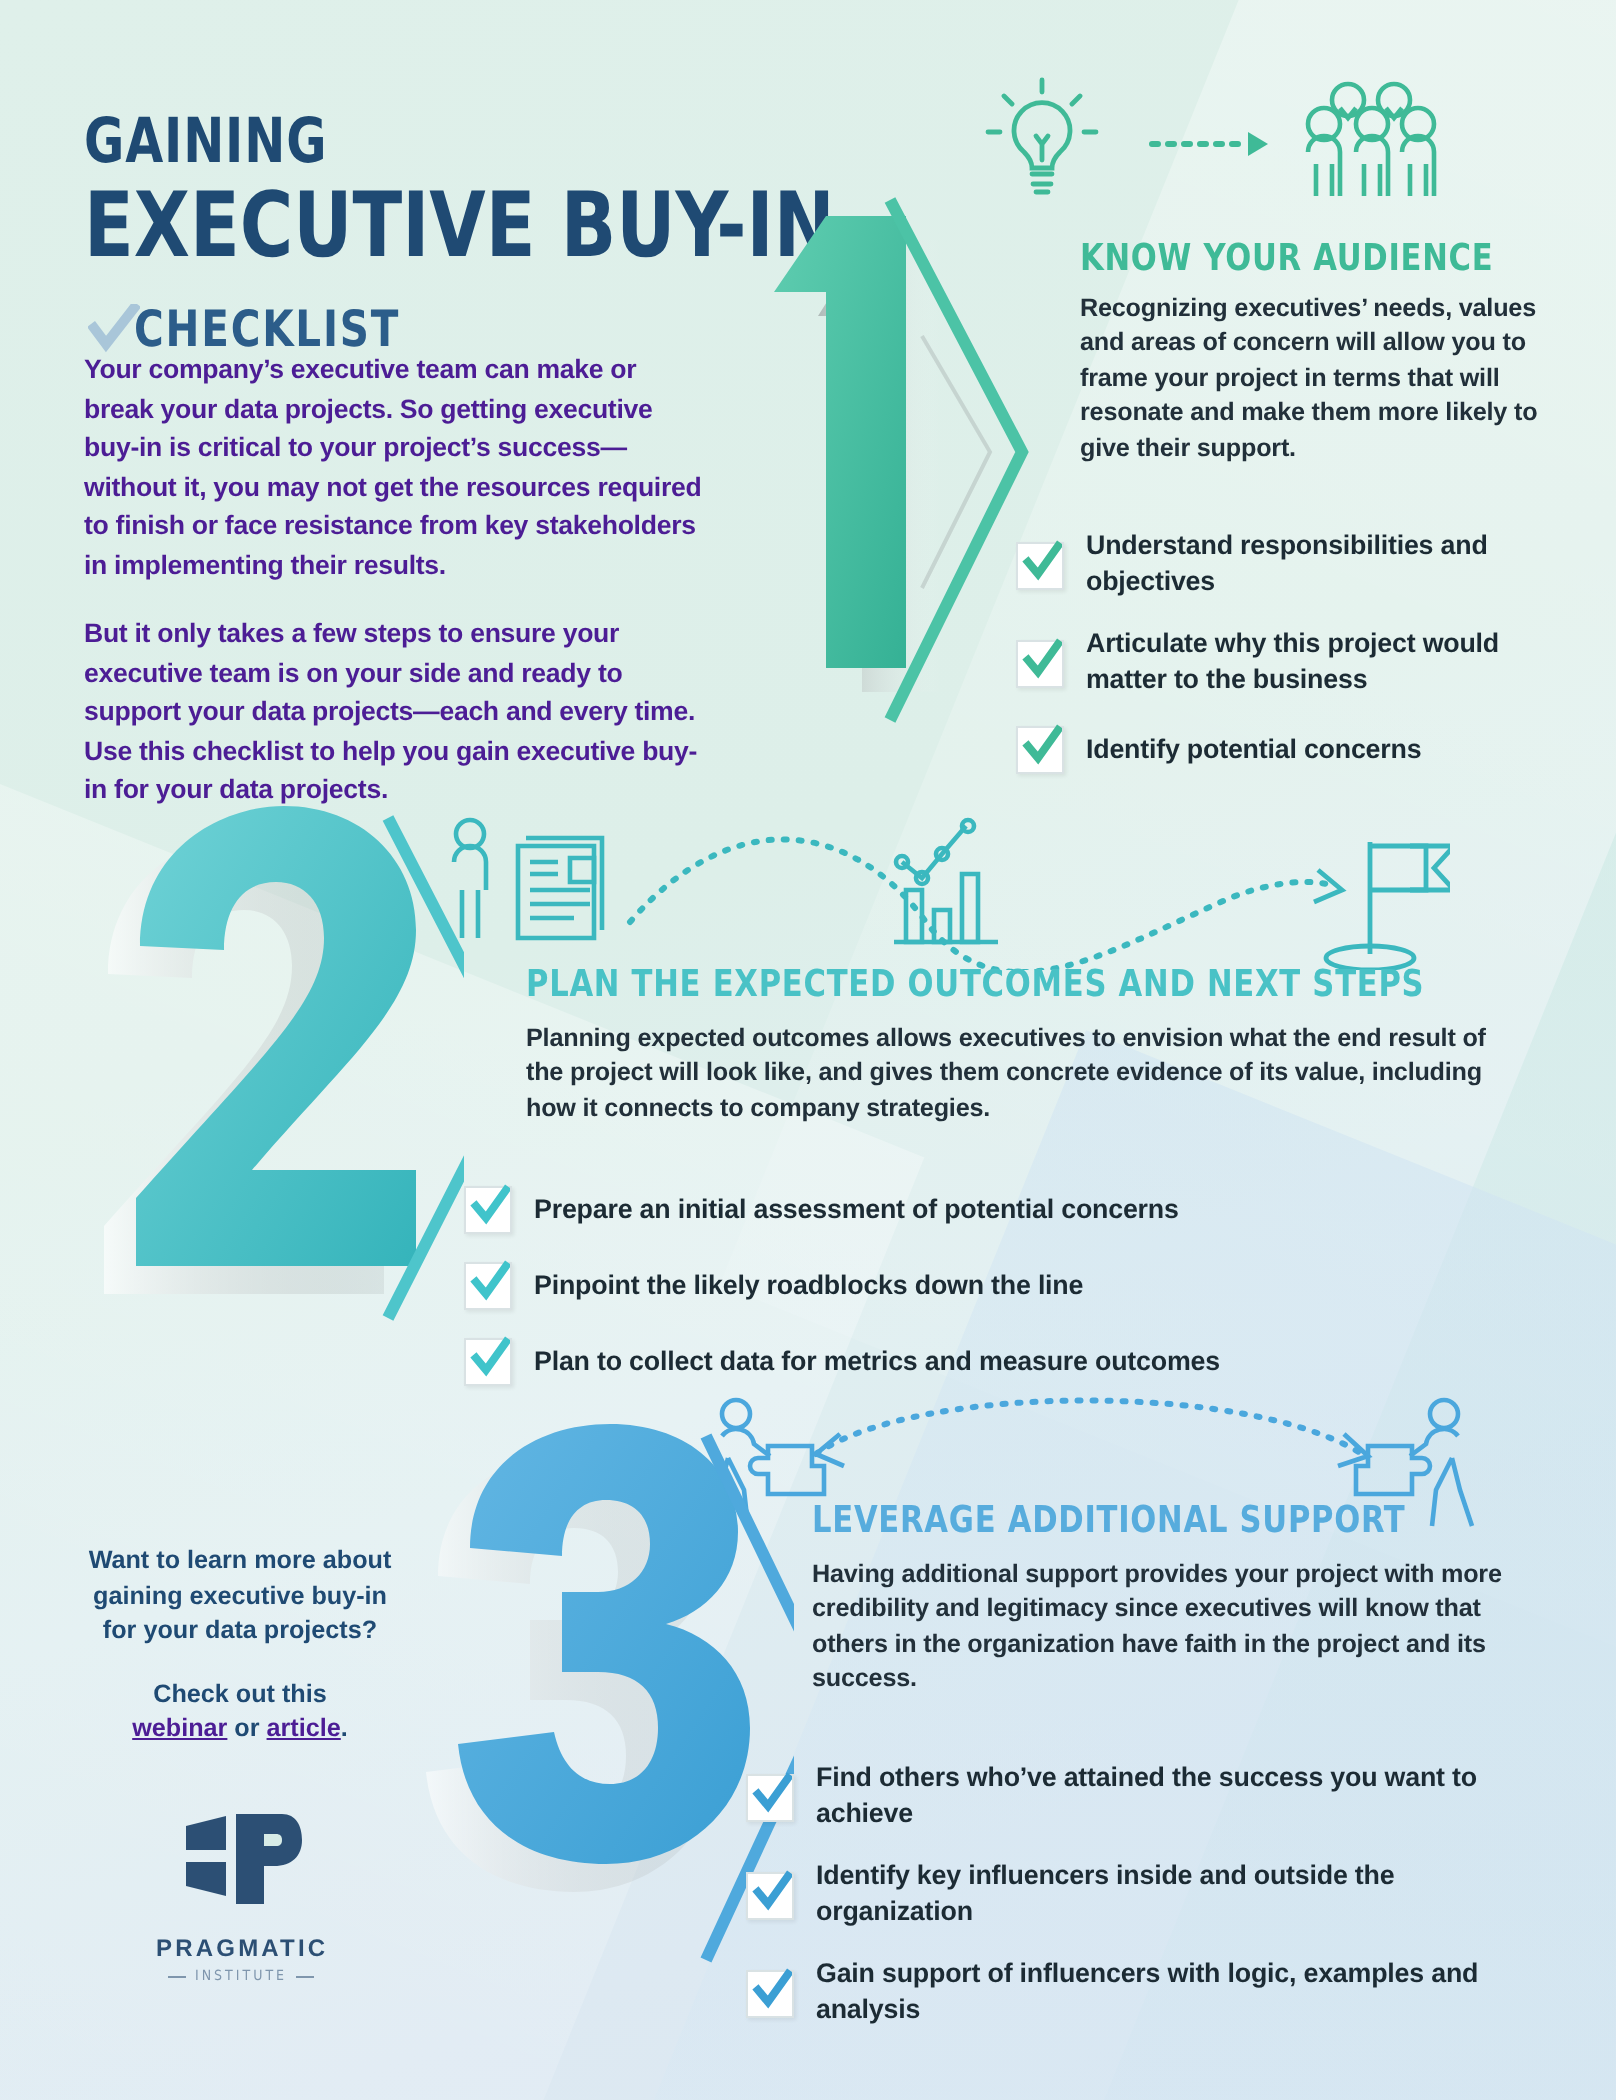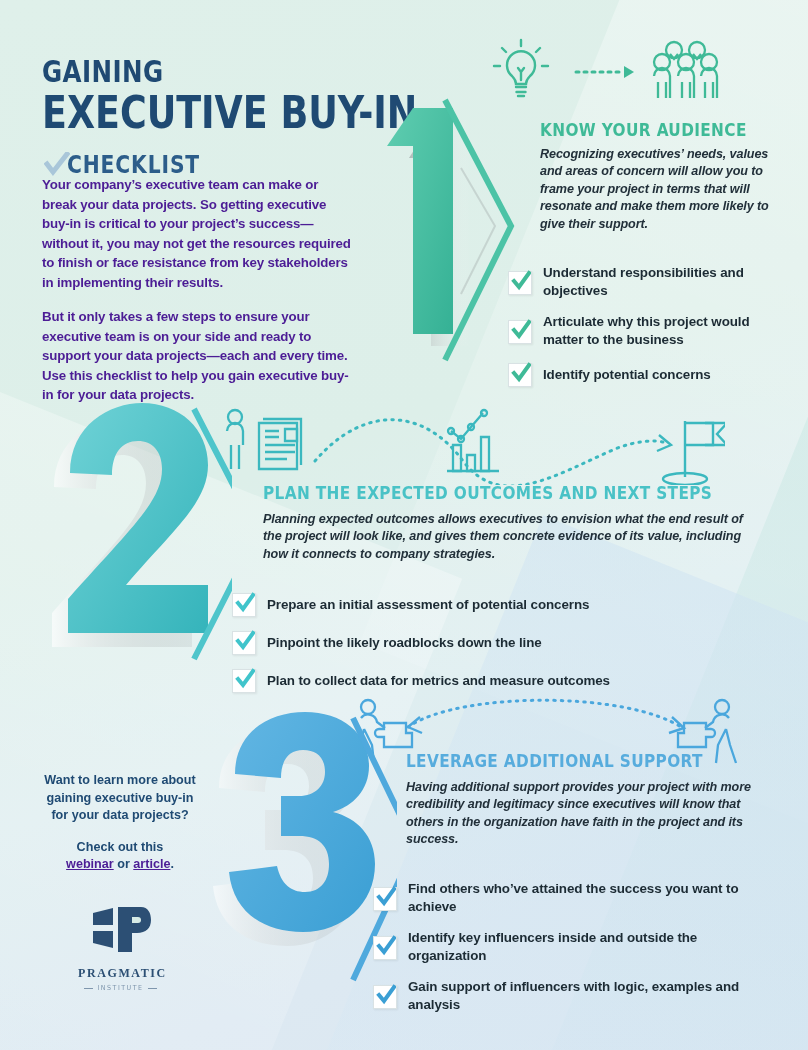--- a/index.html
+++ b/index.html
@@ -45,21 +45,21 @@
   .intro{position:absolute;left:42px;top:175px;width:310px;
     font-size:13.3px;line-height:19.5px;color:#4c1d95;font-weight:600;
     letter-spacing:-.15px;}
   .intro p{margin:0 0 15px 0;}
 
   
   .sec-head{
     font-family:"DejaVu Sans Condensed","Liberation Sans Narrow","Liberation Sans",sans-serif;
     font-weight:bold;letter-spacing:.4px;line-height:1;
     transform:scaleX(.92);transform-origin:left center;white-space:nowrap;}
-  .sec-body{font-size:12.6px;line-height:17.4px;color:#22303a;font-weight:600;letter-spacing:-.1px;font-style:italic;}
+  .sec-body{font-size:12.6px;line-height:17.4px;color:#22303a;font-weight:600;letter-spacing:-.1px;}
   .items{margin-top:14px;}
   .item{display:flex;align-items:center;margin-bottom:13px;}
   .cbox{flex:0 0 auto;width:22px;height:22px;background:#ffffff;
     border:1px solid #d9e2e4;box-shadow:1px 1px 2px rgba(0,0,0,.07);
     position:relative;margin-right:11px;margin-top:1px;}
   .cbox svg{position:absolute;left:2px;top:-3px;}
   .item-label{font-size:13.4px;line-height:18px;font-weight:bold;color:#1c2b34;letter-spacing:-.1px;}
 
   
   .s1-icons{position:absolute;left:480px;top:32px;width:240px;height:72px;}
@@ -83,21 +83,21 @@
   .num3{position:absolute;left:207px;top:712px;}
 
   
   .cta{position:absolute;left:40px;top:772px;width:160px;text-align:center;
     font-size:12.6px;line-height:17.6px;font-weight:bold;color:#1f4a73;}
   .cta p{margin:0;}
   .cta .gap{height:14px;}
   .cta a{color:#4c1d95;text-decoration:underline;}
   .logo{position:absolute;left:78px;top:905px;width:85px;text-align:center;}
   .logo-name{
-    font-family:Liberation Serif, serif;
+    font-family:Liberation Sans, sans-serif;
     font-weight:bold;font-size:12px;letter-spacing:1.6px;color:#2c4f74;margin-top:5px;}
   .logo-sub{display:flex;align-items:center;justify-content:center;gap:4px;margin-top:3px;}
   .logo-sub .ln{width:9px;height:1px;background:#7f96ad;}
   .logo-sub span.t{font-family:"DejaVu Sans Condensed","Liberation Sans Narrow","Liberation Sans",sans-serif;
     font-size:7px;letter-spacing:1.5px;color:#7f96ad;}
 </style>
 </head>
 <body>
 
 <div class="page">

